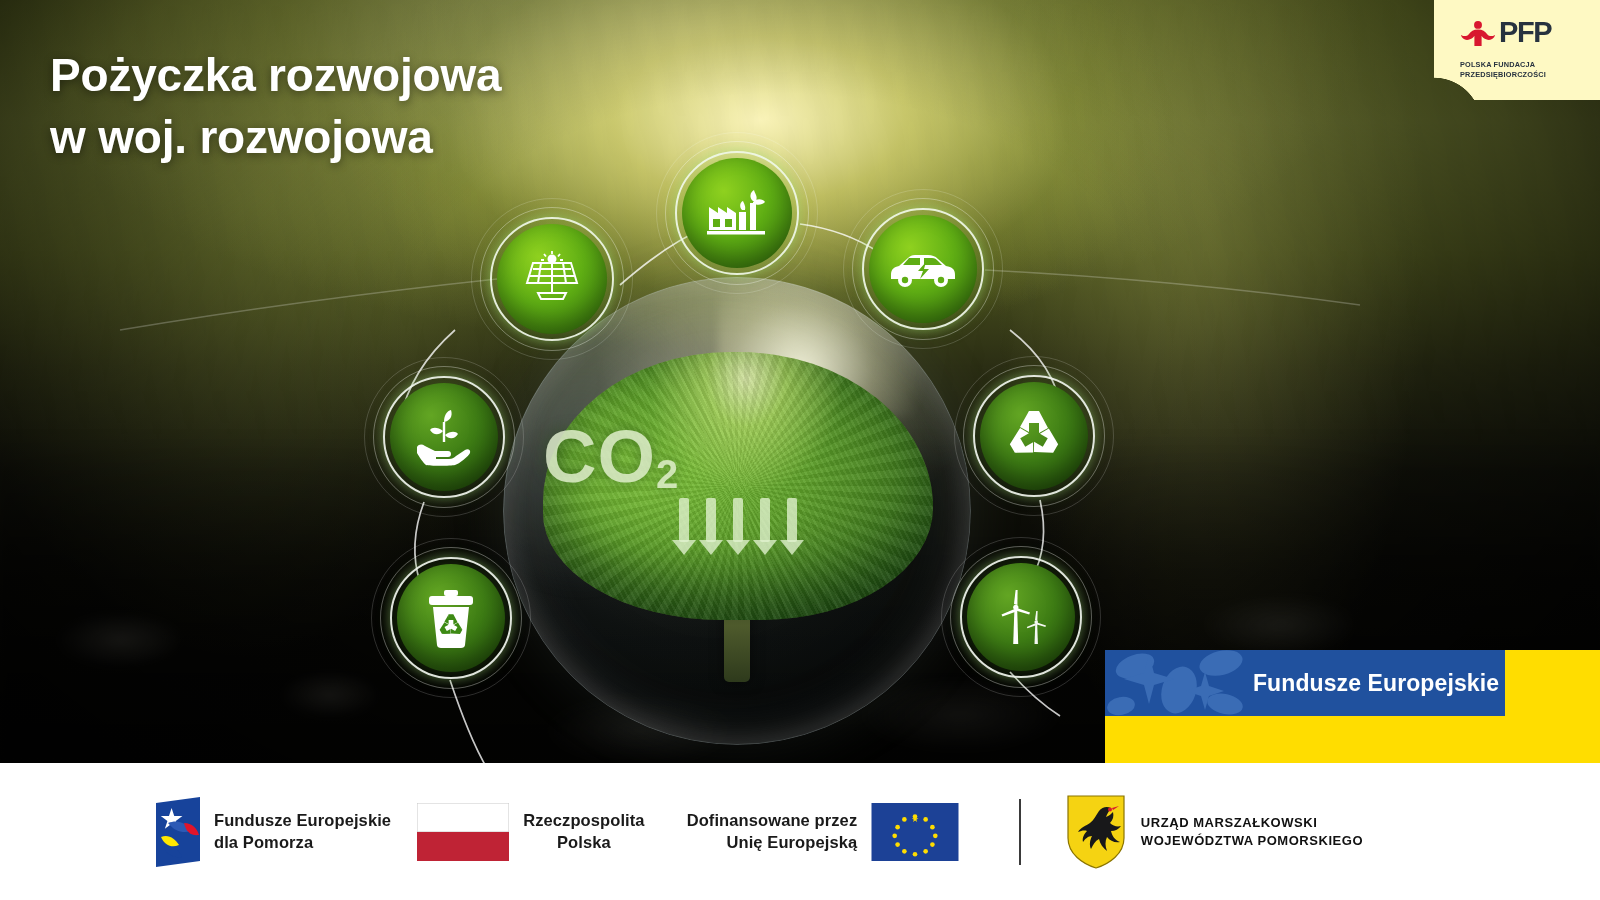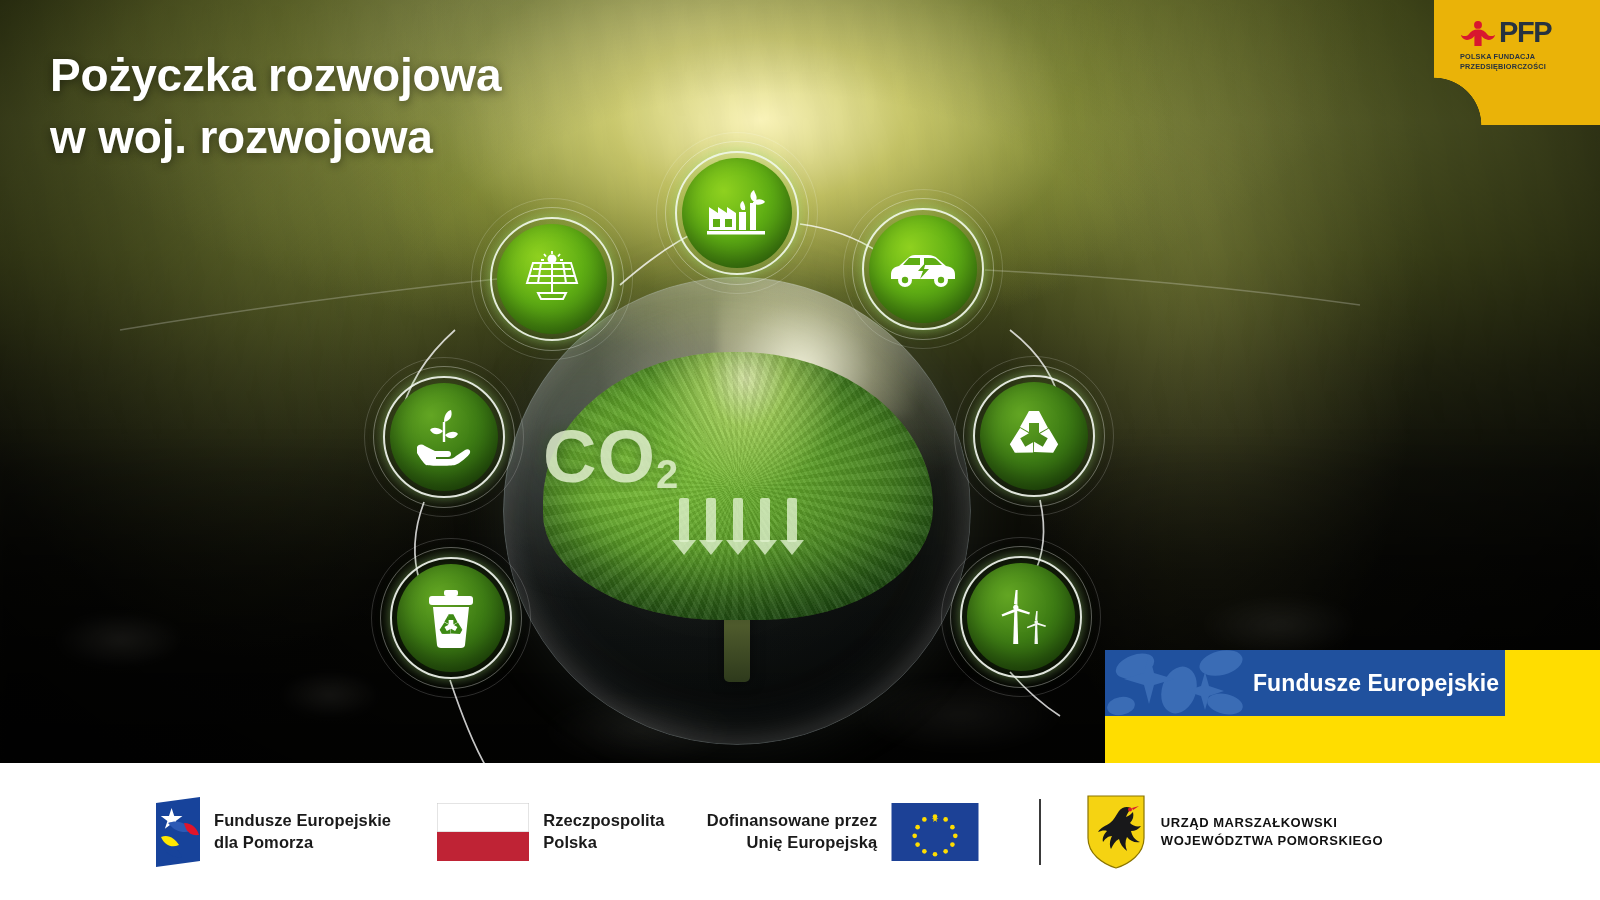--- a/index.html
+++ b/index.html
@@ -93,27 +93,27 @@
   .node .ring{position:absolute;inset:-7px;border-radius:50%;border:2.6px solid rgba(255,255,255,.93);
     box-shadow:0 0 12px rgba(180,230,140,.45);}
   .node .disc{position:absolute;inset:0;border-radius:50%;
     background:radial-gradient(circle at 38% 30%, #8fd11f 0%, #5fae14 45%, #2f6d0c 100%);
     box-shadow:0 0 26px rgba(110,190,40,.40), inset 0 -10px 24px rgba(0,0,0,.32);}
   .node .disc.dim{background:radial-gradient(circle at 38% 30%, #63a623 0%, #3d7c14 48%, #1e4b09 100%);
     box-shadow:0 0 22px rgba(70,140,30,.32), inset 0 -10px 24px rgba(0,0,0,.40);}
   .node svg{position:relative;z-index:2;}
 
   
-  .pfp-panel{position:absolute;right:0;top:0;width:166px;height:125px;background:#eab308;
+  .pfp-panel{position:absolute;right:0;top:0;width:166px;height:100px;background:#fef9c3;
     -webkit-mask-image:radial-gradient(circle 48px at 0px 125px, rgba(0,0,0,0) 0 47px, #000 47.6px);
             mask-image:radial-gradient(circle 48px at 0px 125px, rgba(0,0,0,0) 0 47px, #000 47.6px);}
   .pfp-inner{position:absolute;left:26px;top:18px;width:122px;}
   .pfp-top{display:flex;align-items:center;gap:3px;}
   .pfp-word{font-weight:800;font-size:29px;letter-spacing:-1.4px;color:#27323f;line-height:1;}
-  .pfp-sub{margin-top:5px;font-size:7.3px;font-weight:700;color:#27323f;letter-spacing:.2px;line-height:1.32;}
+  .pfp-sub{margin-top:13px;font-size:7.3px;font-weight:700;color:#27323f;letter-spacing:.2px;line-height:1.32;}
 
   
   .title{position:absolute;left:50px;top:45px;color:#fff;font-weight:700;font-size:46px;line-height:1.34;
     text-shadow:0 2px 10px rgba(0,0,0,.45);letter-spacing:-.2px;}
   .title div{white-space:nowrap;}
 
   
   .fe-yellow{position:absolute;left:1105px;top:650px;width:495px;height:113px;background:#ffdd00;}
   .fe-blue{position:absolute;left:1105px;top:650px;width:400px;height:66px;background:#20519e;overflow:hidden;}
   .fe-blue-art{position:absolute;left:0;top:0;width:142px;height:66px;overflow:hidden;}
@@ -366,21 +366,21 @@
           <path d="M5 40 c8 -3 14 2 18 8 -7 3 -14 1 -18 -8z" fill="#ffe800"></path>
           <path d="M28 26 c8 0 13 5 15 12 -8 1 -13 -3 -15 -12z" fill="#e1142b"></path>
           <path d="M8 50 c9 -2 15 3 18 10 -9 1 -15 -2 -18 -10z" fill="#17439b"></path>
         </svg>
         <div class="flabel">
           <div>Fundusze Europejskie</div>
           <div>dla Pomorza</div>
         </div>
       </div>
 
-      <div class="fitem" style="margin-left:46px;">
+      <div class="fitem" style="margin-left:26px;text-align:center;">
         <svg width="92" height="58" viewBox="0 0 92 58">
           <rect x="0" y="0" width="92" height="29" fill="#fff" stroke="#c9c9c9" stroke-width="1"></rect>
           <rect x="0" y="29" width="92" height="29" fill="#bf2335"></rect>
         </svg>
         <div class="flabel">
           <div>Rzeczpospolita</div>
           <div>Polska</div>
         </div>
       </div>
 

